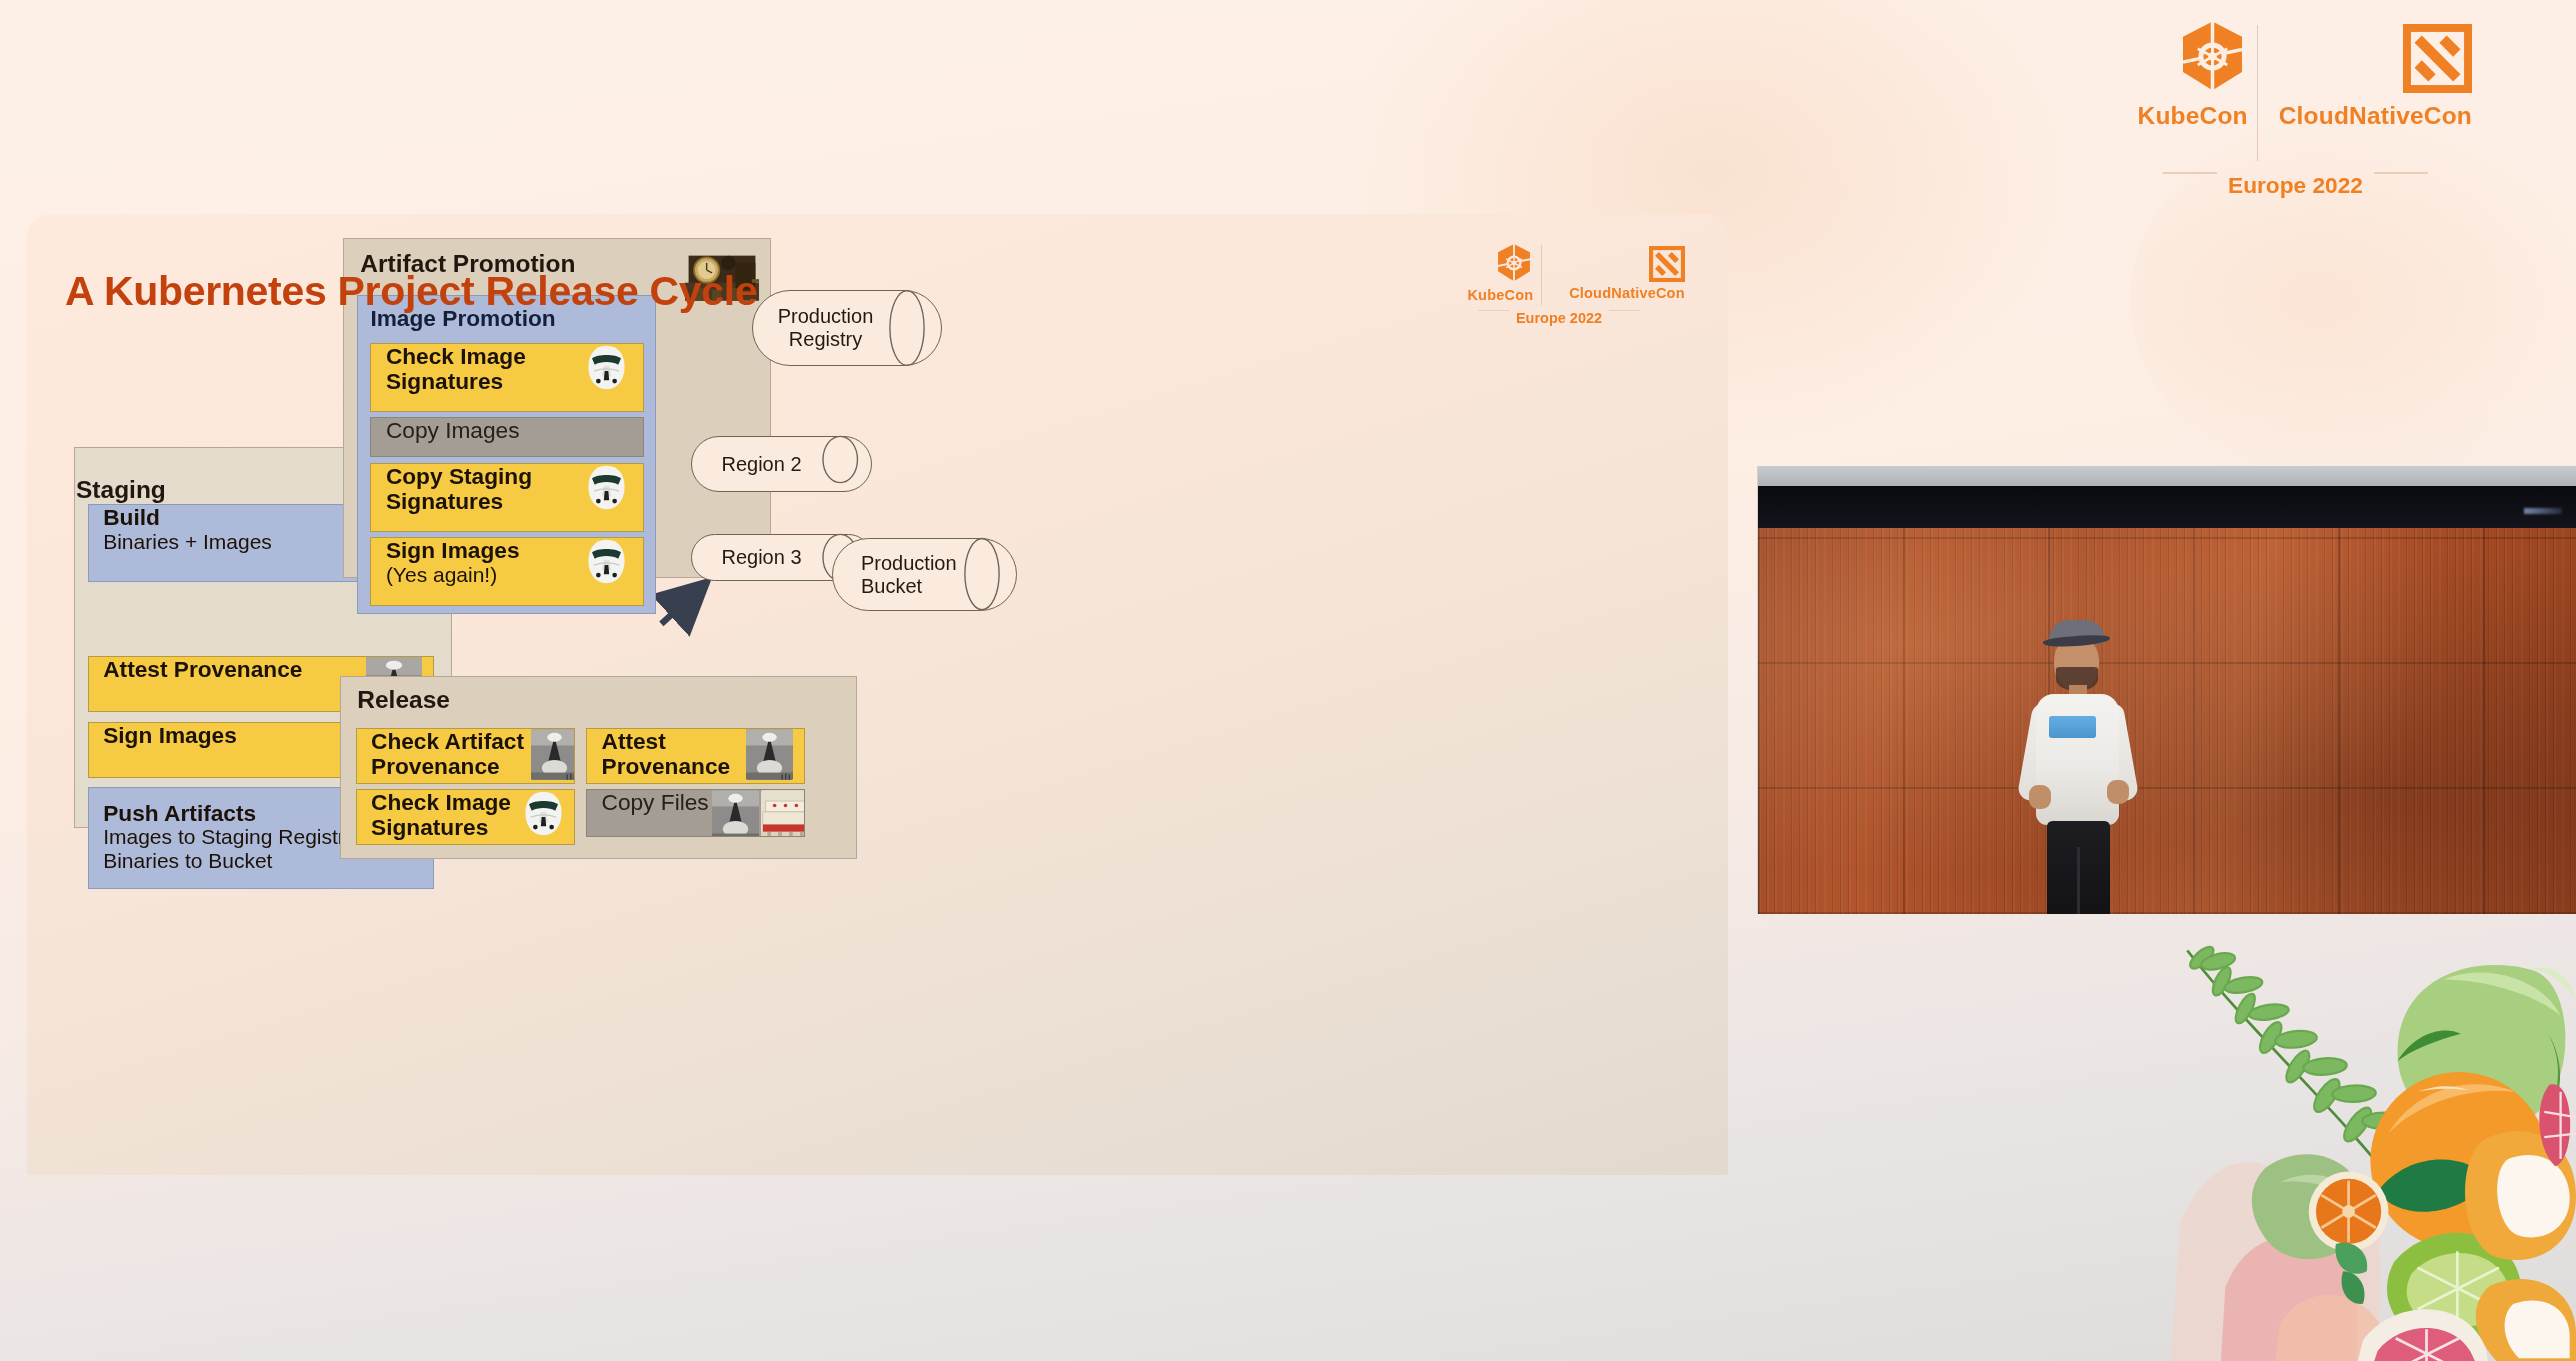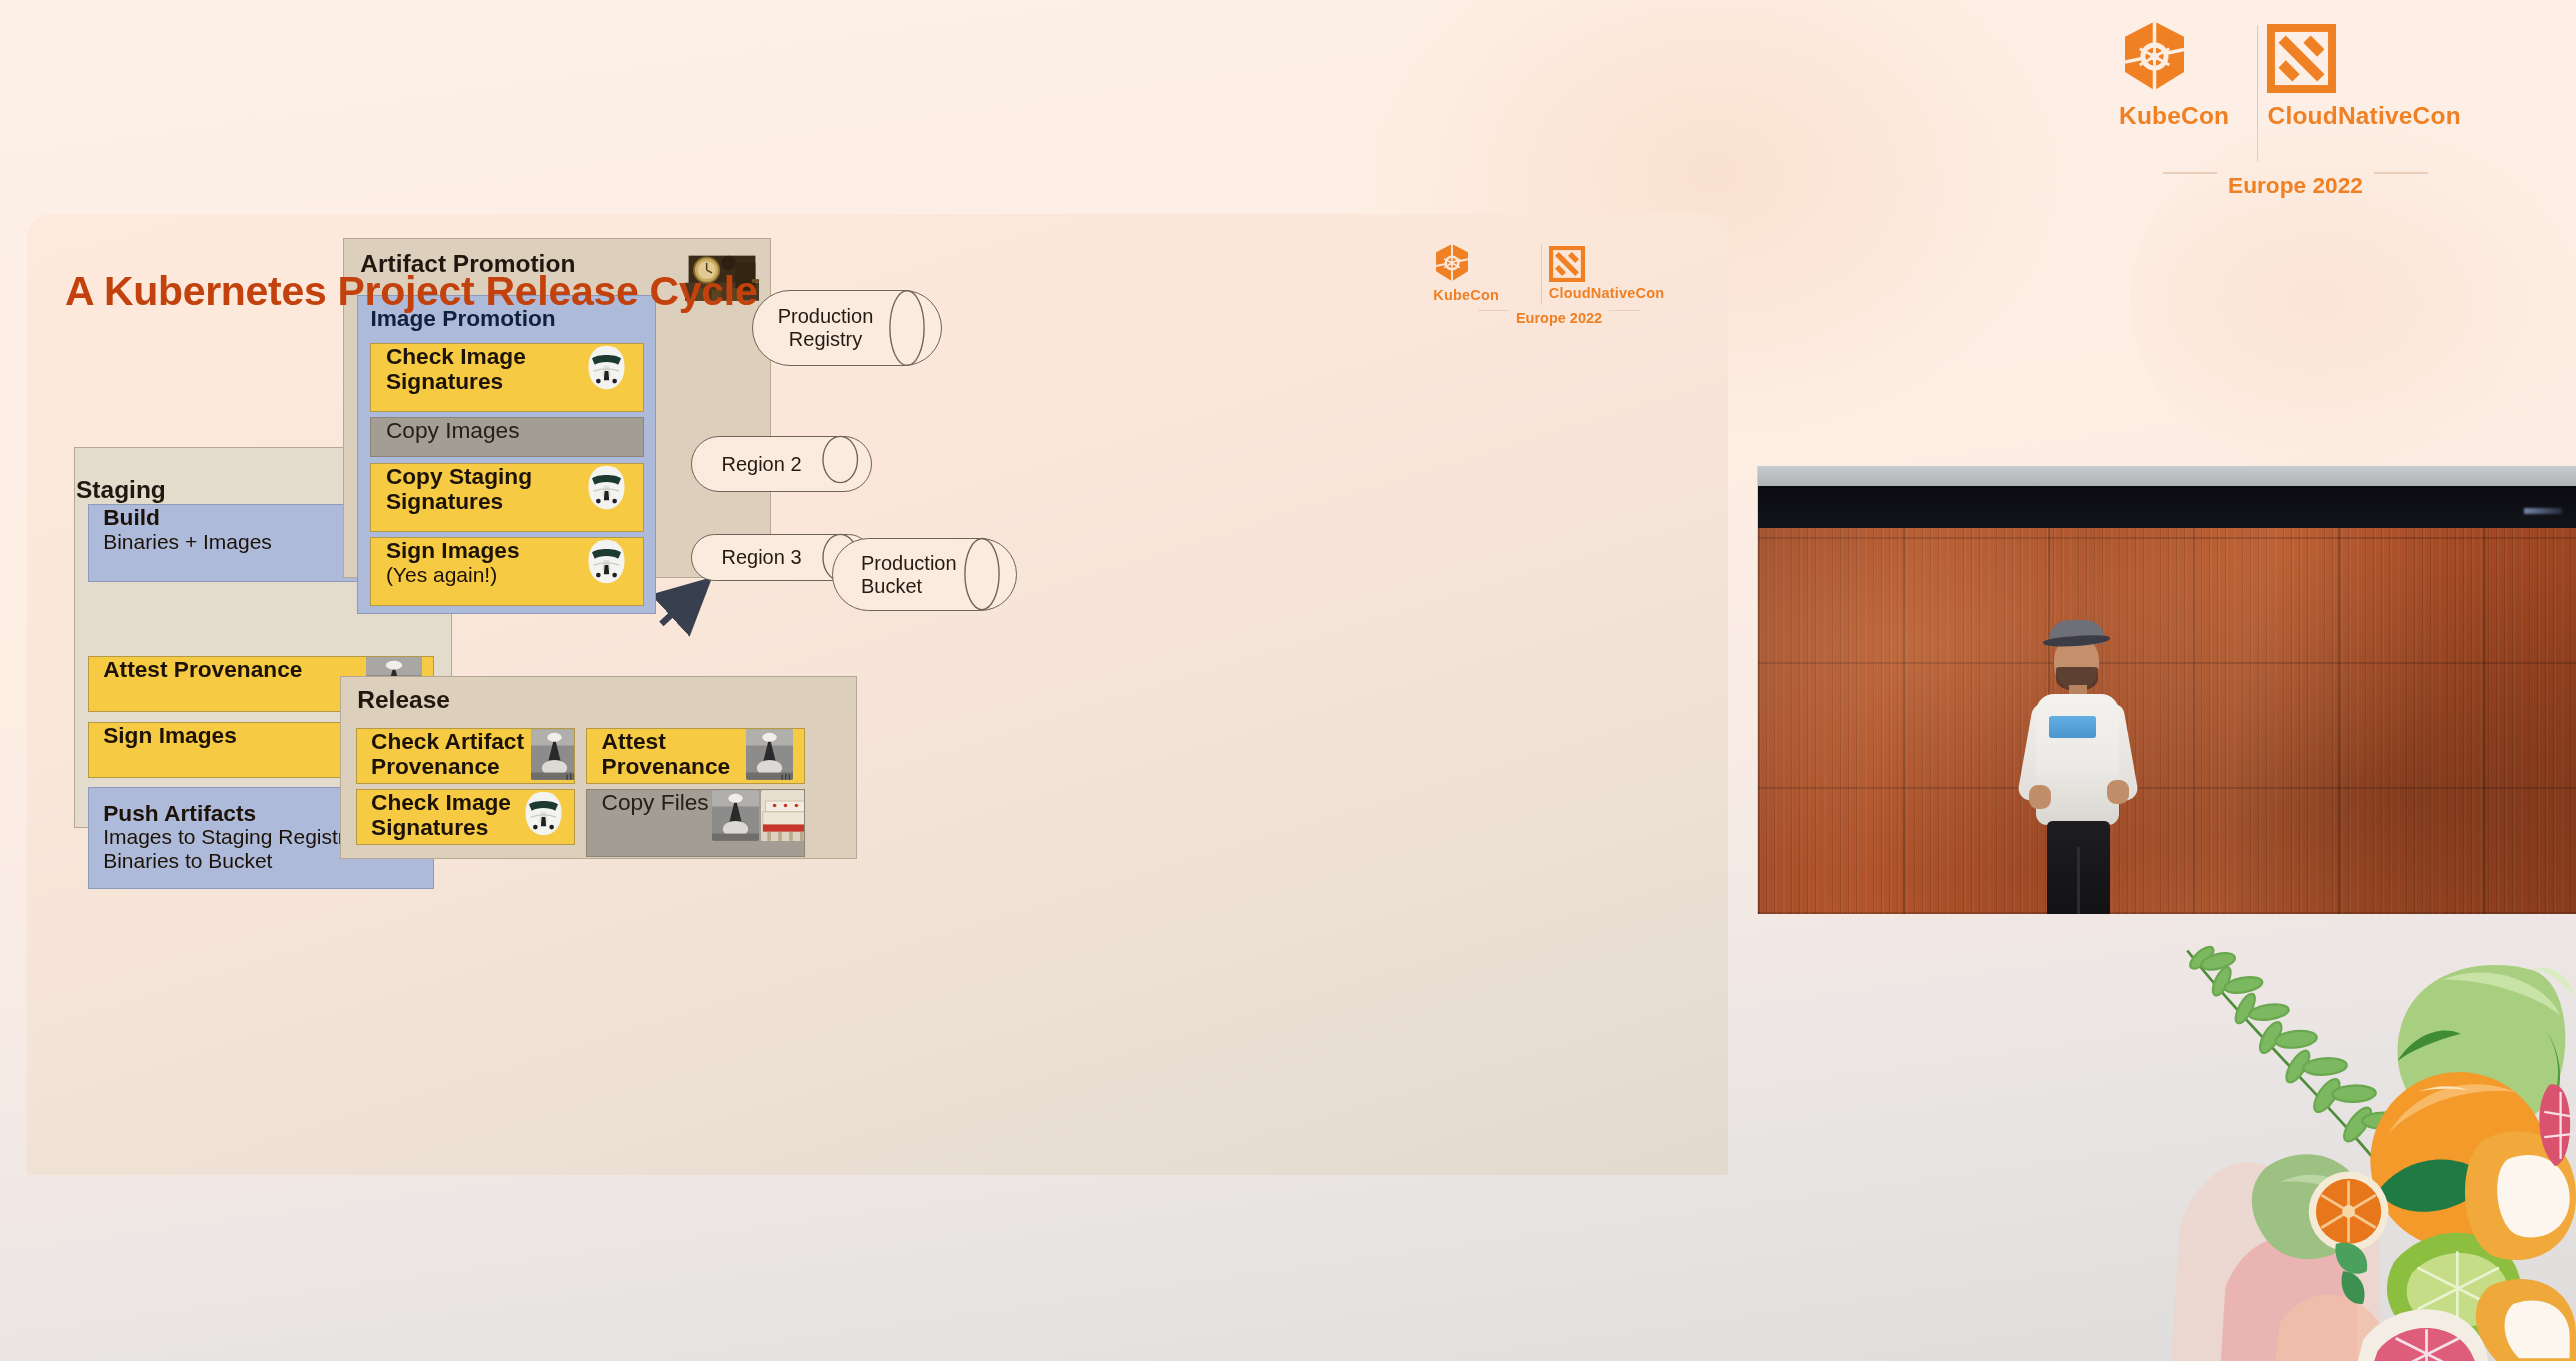--- a/index.html
+++ b/index.html
@@ -15,21 +15,21 @@
   .bg-wash-a{position:absolute;left:1341px;top:-109px;width:743px;height:562px;
     background:radial-gradient(ellipse at 50% 50%,rgba(247,214,190,.55) 0%,rgba(250,232,219,0) 70%);
     border-radius:50%;pointer-events:none;}
   .bg-wash-b{position:absolute;left:2130px;top:109px;width:471px;height:381px;
     background:radial-gradient(ellipse at 40% 50%,rgba(248,219,198,.5) 0%,rgba(250,232,219,0) 72%);
     border-radius:50%;pointer-events:none;}
 
   
   .brand-top{position:absolute;left:2119px;top:20px;width:353px;height:199px;}
   .brand-row{display:flex;align-items:flex-start;justify-content:center;gap:0px;}
-  .brand-col{display:flex;flex-direction:column;align-items:flex-start;}
+  .brand-col{display:flex;flex-direction:column;align-items:flex-end;}
   .brand-col.kc{width:136px;}
   .brand-col.cnc{width:216px;}
   .brand-divider{width:1.8px;height:136px;background:#e6c8b4;margin:5.4px 9px 0 9px;}
   .brand-name{font-size:24.5px;font-weight:bold;color:#ef8024;letter-spacing:0.2px;margin-top:9px;white-space:nowrap;}
   .brand-where{display:flex;align-items:flex-start;justify-content:center;gap:11px;margin-top:11px;}
   .brand-where .rule{height:1.8px;width:54px;background:#ebceb9;}
   .brand-where .txt{font-size:22.7px;font-weight:bold;color:#ef8024;white-space:nowrap;}
 
   .k8s-mark{width:71px;height:73px;}
   .cnc-mark{width:69px;height:69px;margin-top:3.6px;}
@@ -453,21 +453,21 @@
           <path d="M12 16 C18 11 38 11 44 16 L41 23 C35 19 21 19 15 23 Z" fill="#1d3a30"></path>
           <path d="M25 24 L31 24 L33 36 L23 36 Z" fill="#dfe1dc"></path>
           <path d="M26 30 L30 30 L31 40 L25 40 Z" fill="#20201f"></path>
           <circle cx="19" cy="41" r="2.6" fill="#20201f"></circle>
             <circle cx="37" cy="41" r="2.6" fill="#20201f"></circle>
           <path d="M14 30 Q28 25 42 30" stroke="#c9cbc5" stroke-width="1.6" fill="none"></path>
         </svg>
       </div>
     </div>
 
-    <div class="chip gray plain" style="left:245px;top:112px;width:219px;height:68px;">
+    <div class="chip gray plain" style="left:245px;top:112px;width:219px;height:48px;">
       <div class="labels">
         <span class="l1">Copy Files</span>
       </div>
       <div class="thumb" style="width:47px;height:51px;margin-left:3.6px;">
         <svg viewBox="0 0 52 56" width="47" height="51">
           <rect width="52" height="56" fill="#8d8c8a"></rect>
           <rect width="52" height="18" fill="#b0afac"></rect>
           <path d="M26 8 L19 36 L33 36 Z" fill="#2a2a2c"></path>
           <ellipse cx="26" cy="9" rx="8" ry="5" fill="#efeeea"></ellipse>
           <ellipse cx="26" cy="43" rx="14" ry="9" fill="#dcdad4"></ellipse>

